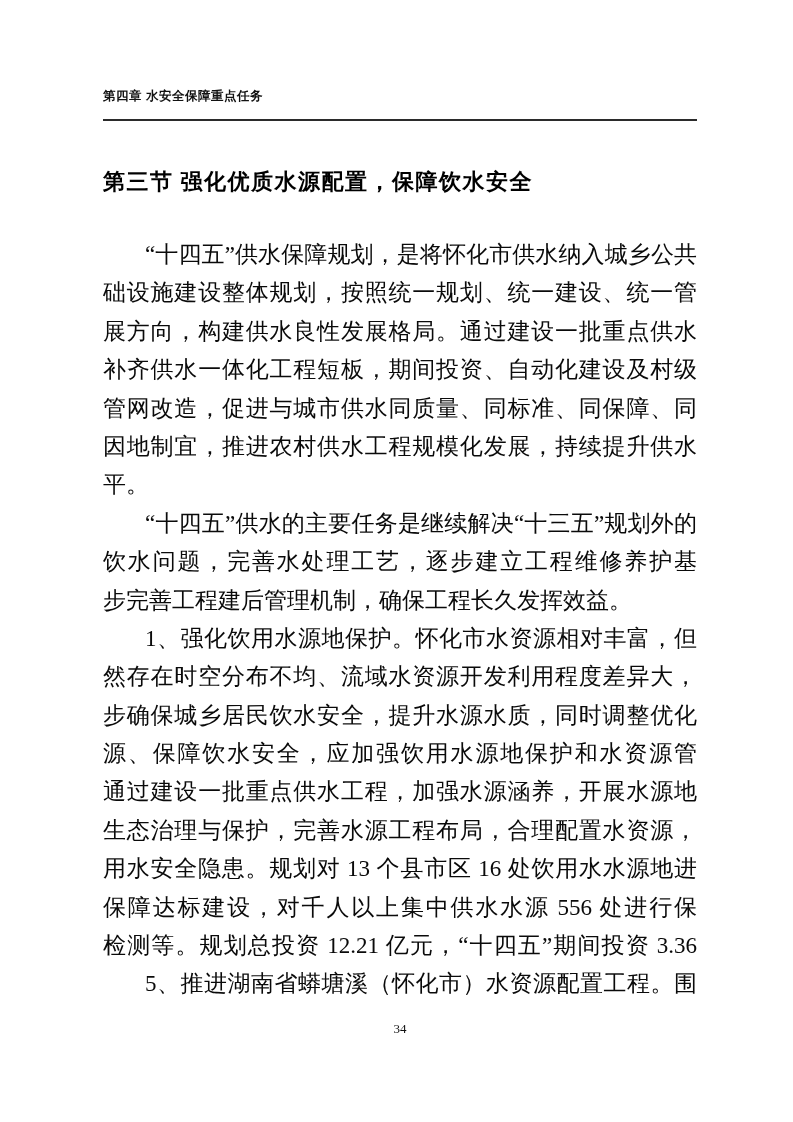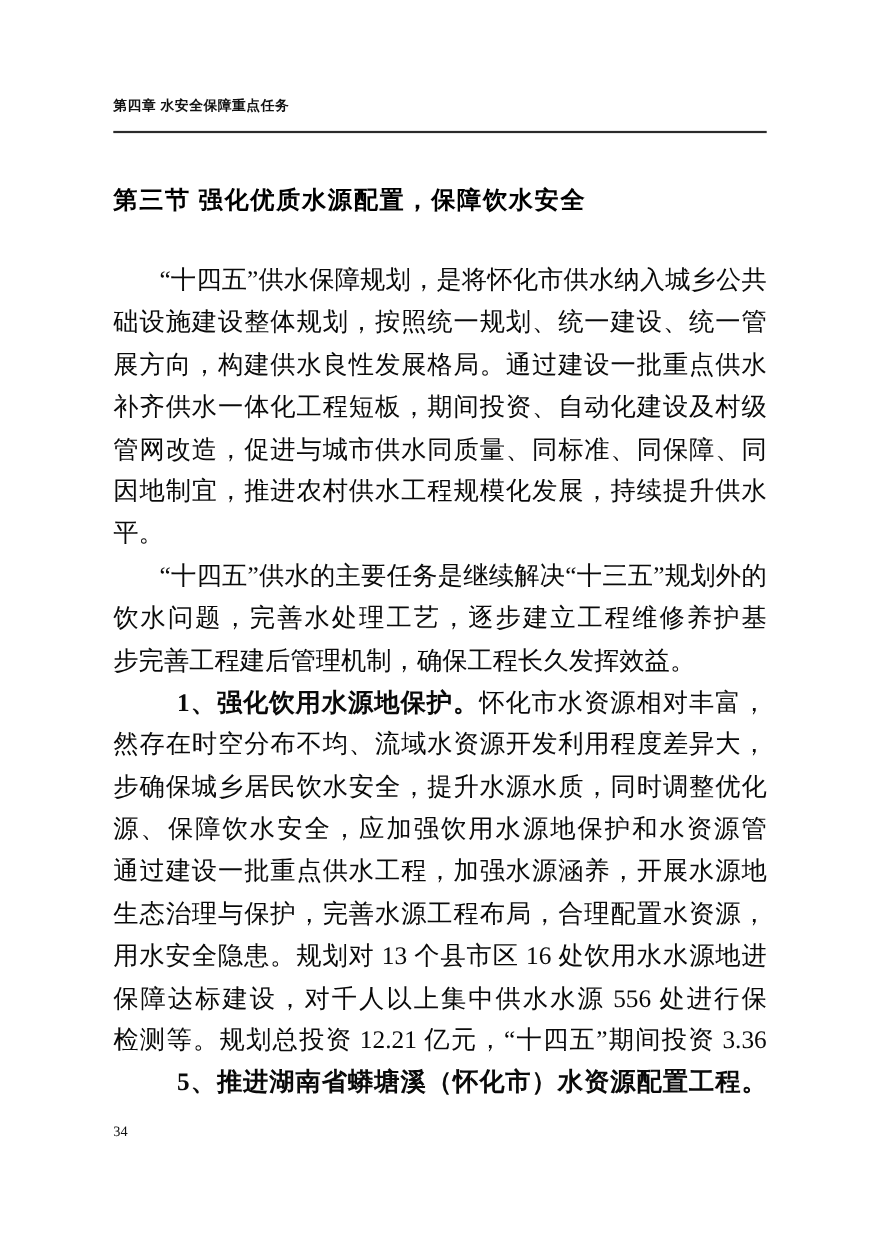--- a/index.html
+++ b/index.html
@@ -68,29 +68,28 @@
     overflow: hidden;
     color: #0a0a0a;
   }
   .line.indent {
     padding-left: 42px;
   }
   .line.flush {
     text-align-last: left;
   }
   .seg-bold {
-    font-weight: 700;
-    margin-left: 16px;
+    font-weight: 400;
   }
   .page-footer {
     position: absolute;
     top: 1021px;
     left: 103px;
     width: 594px;
-    text-align: left;
+    text-align: center;
     font-size: 13px;
     color: #111111;
   }
 </style>
 </head>
 <body>
 
 <div class="page">
 
   <div class="running-header">第四章 水安全保障重点任务</div>

